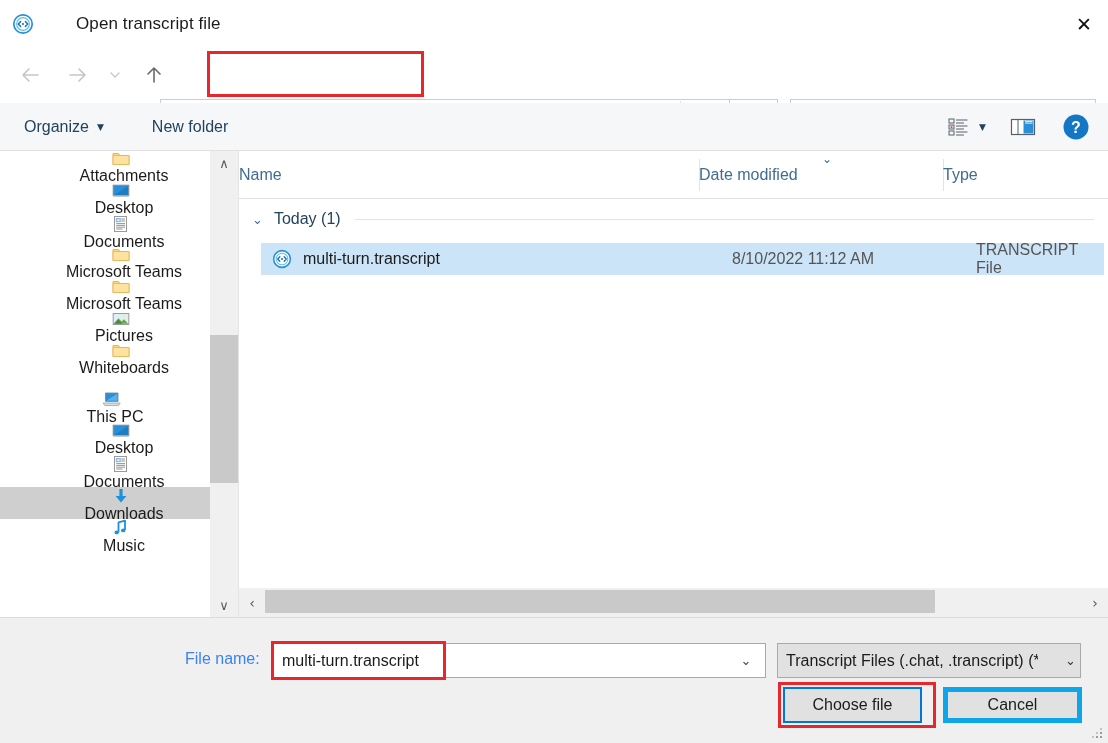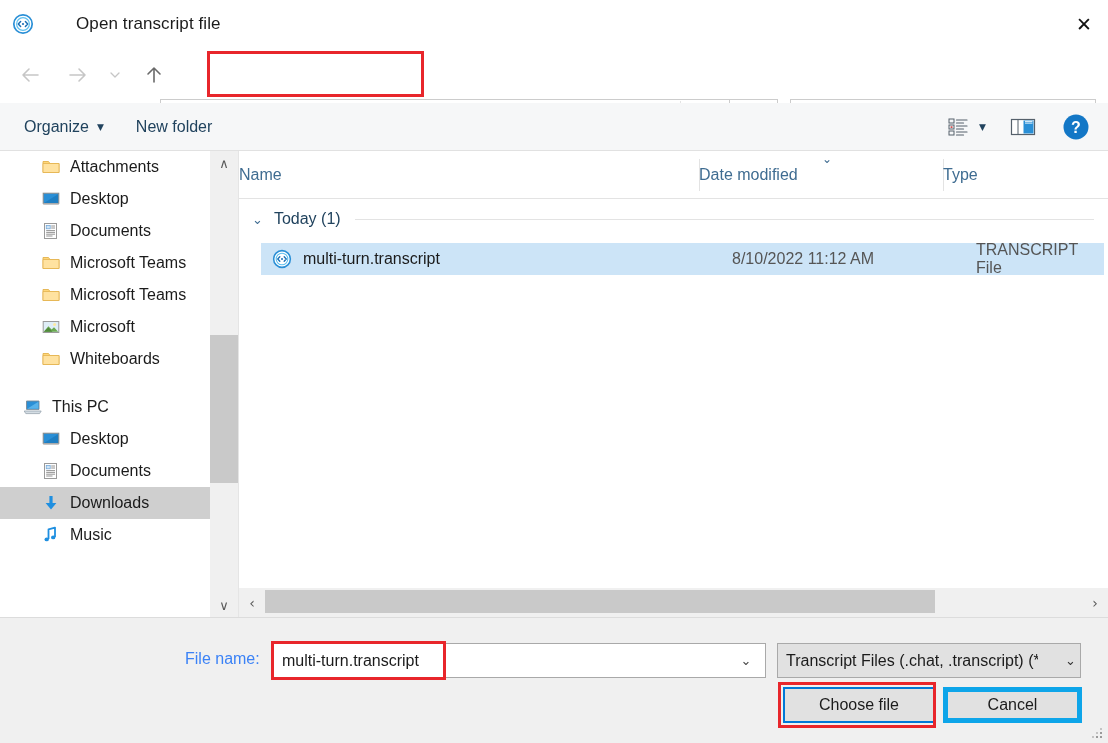--- a/index.html
+++ b/index.html
@@ -68,35 +68,35 @@
 
   
   .cmdbar{
     position:absolute; left:0; top:103px; width:1108px; height:48px;
     background:#f6f7f8; border-bottom:1px solid #e1e1e1;
     display:flex; align-items:center;
   }
   .cmd-item{ font-size:16px; color:#21435e; display:flex; align-items:center; }
   .cmd-organize{ margin-left:24px; }
   .cmd-caret{ margin-left:8px; font-size:9px; color:#21435e; font-family:"DejaVu Sans", sans-serif; }
-  .cmd-newfolder{ margin-left:32px; }
+  .cmd-newfolder{ margin-left:48px; }
   .cmd-right{ position:absolute; right:0; top:0; height:48px; display:flex; align-items:center; }
   .view-icon{ margin-right:6px; }
   .view-caret{ font-size:9px; color:#21435e; margin-right:24px; font-family:"DejaVu Sans", sans-serif; }
   .pane-icon{ margin-right:26px; }
   .help-icon{ margin-right:18px; }
 
   
   .sidebar{
     position:absolute; left:0; top:151px; width:210px; height:466px;
     background:#ffffff; overflow:hidden;
   }
   .side-item{
     height:32px; display:flex; align-items:center; padding-left:38px;
-    font-size:16px; color:#1b1b1b; white-space:nowrap;
+    font-size:16px; color:#1b1b1b; white-space:nowrap;flex-direction:column;
   }
   .side-item.root{ padding-left:20px; }
   .side-item.selected{ background:#cfcfcf; }
   .side-ico{ width:26px; display:flex; align-items:center; justify-content:center; margin-right:6px; }
 
   .side-scroll{
     position:absolute; left:210px; top:151px; width:28px; height:466px;
     background:#f0f0f0;
   }
   .sb-arrow{ width:28px; height:24px; display:flex; align-items:center; justify-content:center; color:#5a5a5a; font-size:13px; font-family:"DejaVu Sans", sans-serif; }
@@ -175,21 +175,21 @@
   .type-chevron{
     position:absolute; right:4px; top:0; height:33px;
     display:flex; align-items:center; font-size:13px; color:#333;
     font-family:"DejaVu Sans", sans-serif;
   }
   .btn{
     position:absolute; height:36px; background:#e1e1e1; border:5px solid #0ea5e9;
     display:flex; align-items:center; justify-content:center;
     font-size:16px; color:#1b1b1b;
   }
-  .btn-choose{ left:783px; top:687px; width:152px; border:2px solid #0078d7; }
+  .btn-choose{ left:783px; top:687px; width:139px; border:2px solid #0078d7; }
   .btn-cancel{ left:943px; top:687px; width:139px; }
 
   .grip{ position:absolute; right:4px; bottom:3px; width:12px; height:12px; }
 
   
   .redbox{ position:absolute; border:3px solid #e8262b; pointer-events:none; }
   #redbox-breadcrumb{ left:207px; top:51px; width:217px; height:46px; }
   #redbox-filename{ left:271px; top:641px; width:175px; height:39px; }
   #redbox-choose{ left:778px; top:682px; width:158px; height:46px; }
 
@@ -356,21 +356,21 @@
 
   <div class="side-item">
     <span class="side-ico">
       <svg width="18" height="16" viewBox="0 0 18 16">
           <rect x="1.2" y="2.5" width="15.6" height="11" fill="#dfeef7" stroke="#9a9a9a" stroke-width="1"></rect>
           <path d="M1.8 12.8 L6.4 7.2 L9.6 10.6 L12 8.2 L16.2 12.8 Z" fill="#6aa84f"></path>
           <circle cx="12.6" cy="5.6" r="1.5" fill="#ffe9a0"></circle>
           <path d="M1.8 12.8 L6.4 8.6 L10.5 12.8 Z" fill="#4f8a3a"></path>
         </svg>
     </span>
-    <span>Microsoft</span>
+    <span>Pictures</span>
   </div>
 
   <div class="side-item">
     <span class="side-ico">
       <svg width="18" height="16" viewBox="0 0 18 16">
           <path d="M1 2.5 h5.5 l1.5 2 H17 v9 H1 Z" fill="#ffd77a" stroke="#e3b24e" stroke-width="0.9"></path>
           <path d="M1 4.5 h16 v9 H1 Z" fill="#ffe2a0" stroke="#e3b24e" stroke-width="0.8"></path>
         </svg>
     </span>
     <span>Whiteboards</span>

